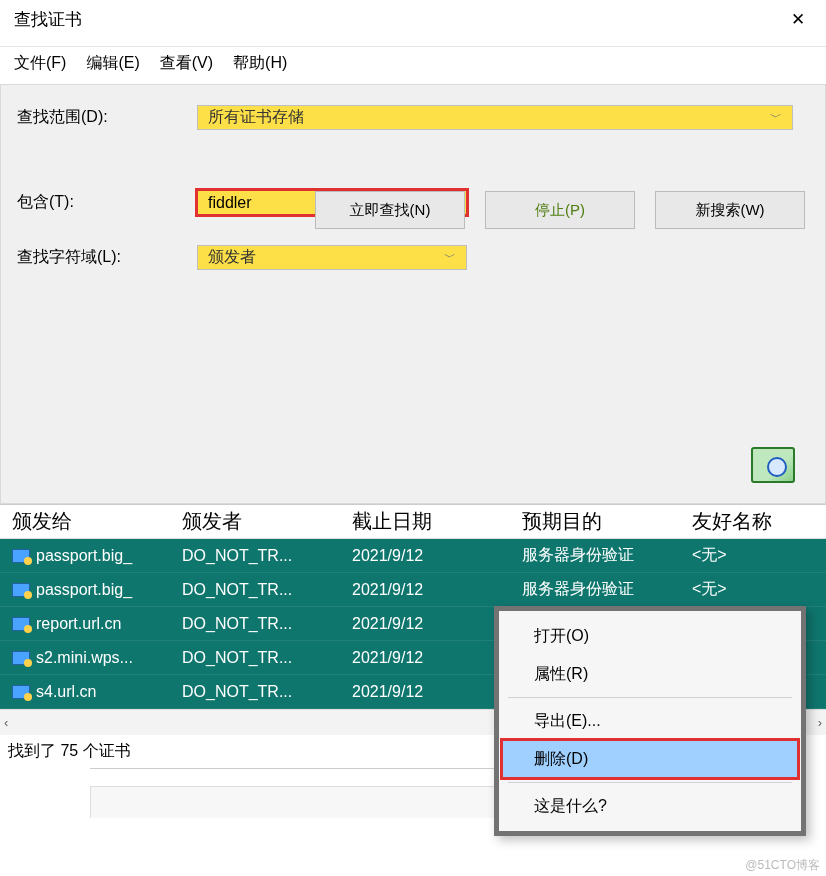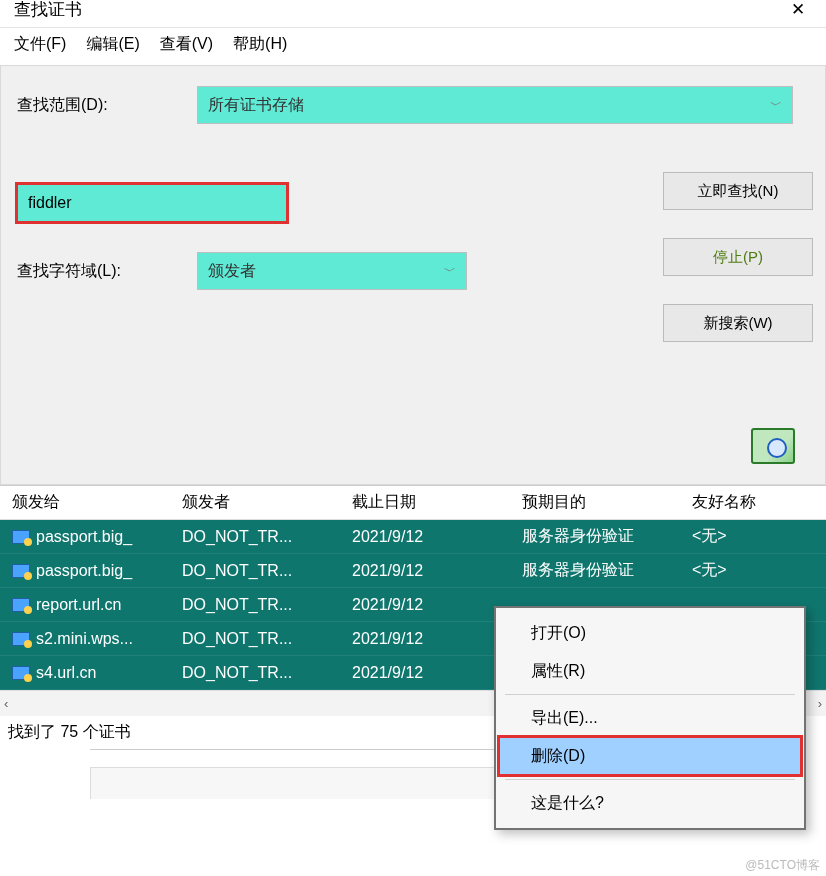--- a/index.html
+++ b/index.html
@@ -11,21 +11,21 @@
     color: #000;
     width: 826px;
     height: 876px;
     overflow: hidden;
     position: relative;
   }
   .titlebar {
     display: flex;
     align-items: center;
     justify-content: space-between;
-    height: 28px;
+    height: 47px;
     padding: 0 8px 8px 14px;
     border-bottom: 1px solid #e5e5e5;
   }
   .title { font-size: 17px; }
   .close-btn {
     width: 40px; height: 30px;
     display: flex; align-items: center; justify-content: center;
     font-size: 17px;
     cursor: pointer;
   }
@@ -47,22 +47,22 @@
   .form-row {
     display: flex;
     align-items: center;
     margin-bottom: 30px;
   }
   .form-label {
     width: 180px;
     font-size: 16px;
   }
   .select-box, .text-input {
-    height: 38px;
-    background: #5eead4;
+    height: 25px;
+    background: #fde047;
     border: 1px solid #bfbfbf;
     padding: 0 10px;
     display: flex;
     align-items: center;
     font-size: 16px;
   }
   .select-box {
     width: 596px;
     justify-content: space-between;
     color: #333;
@@ -81,25 +81,25 @@
     border: 1px solid #bbb;
     display: flex;
     align-items: center;
     justify-content: center;
     font-size: 15px;
     cursor: pointer;
   }
   .btn.disabled { color: #4d7c0f; }
   .right-buttons {
     position: absolute;
-    right: 12px;
+    right: 20px;
     top: 106px;
     display: flex;
-    flex-direction: column;
-    gap: 28px;
+    flex-direction: row;
+    gap: 20px;
   }
   .cert-icon {
     position: absolute;
     right: 30px;
     bottom: 20px;
     width: 44px; height: 36px;
     border: 2px solid #2a7a2a;
     background: linear-gradient(135deg,#bfe8bf 60%, #8ad08a 100%);
     border-radius: 3px;
     display:flex;align-items:center;justify-content:center;
@@ -107,21 +107,21 @@
   .cert-icon::after{
     content:"";
     width:16px;height:16px;border:2px solid #1f5fbf;border-radius:50%;
     background:#d8e8ff;
     position:relative;left:4px;top:2px;
   }
   .list-area { border-top: 1px solid #ccc; }
   .list-header {
     display: flex;
     background: #fff;
-    font-size: 16px;
+    font-size: 20px;
     height: 34px;
     align-items: center;
     border-bottom: 1px solid #ddd;
   }
   .col { padding: 0 12px; }
   .c1{width:170px;} .c2{width:170px;} .c3{width:170px;} .c4{width:170px;} .c5{width:130px;}
   .list-body { }
   .row {
     display: flex;
     align-items: center;
@@ -144,21 +144,21 @@
     padding:0 4px;font-size:13px;color:#666;
   }
   .status-line { padding: 6px 8px 4px 8px; font-size:16px; }
   .bottom-divider{border-top:1px solid #ccc;margin:2px 90px 0 90px;height:50px;display:flex;align-items:flex-end;}
   .bottom-divider .seg{height:32px;border-top:1px solid #ddd;border-left:1px solid #ddd;flex:1;background:#f7f7f7;}
   .context-menu {
     position:absolute;
     right:20px; top:606px;
     width:312px;
     background:#f6f6f6;
-    border:2px solid #737373;
+    border:5px solid #737373;
     box-shadow:4px 4px 10px rgba(0,0,0,0.25);
     padding:6px 3px;
     z-index:50;
   }
   .menu-item{
     height:38px;display:flex;align-items:center;
     padding:0 32px;font-size:16px;cursor:pointer;
   }
   .menu-sep{height:1px;background:#d0d0d0;margin:4px 6px;}
   .menu-item.hl{
@@ -190,20 +190,21 @@
     <div class="form-label">查找范围(D):</div>
     <div class="select-box">
       <span>所有证书存储</span>
       <span class="chev">﹀</span>
     </div>
   </div>
 
   <div style="height:30px"></div>
 
   <div class="form-row">
+    <div class="form-label">包含(T):</div>
     <div class="text-input">
       <span>fiddler</span>
     </div>
   </div>
 
   <div class="form-row">
     <div class="form-label">查找字符域(L):</div>
     <div class="select-box small">
       <span>颁发者</span>
       <span class="chev">﹀</span>

